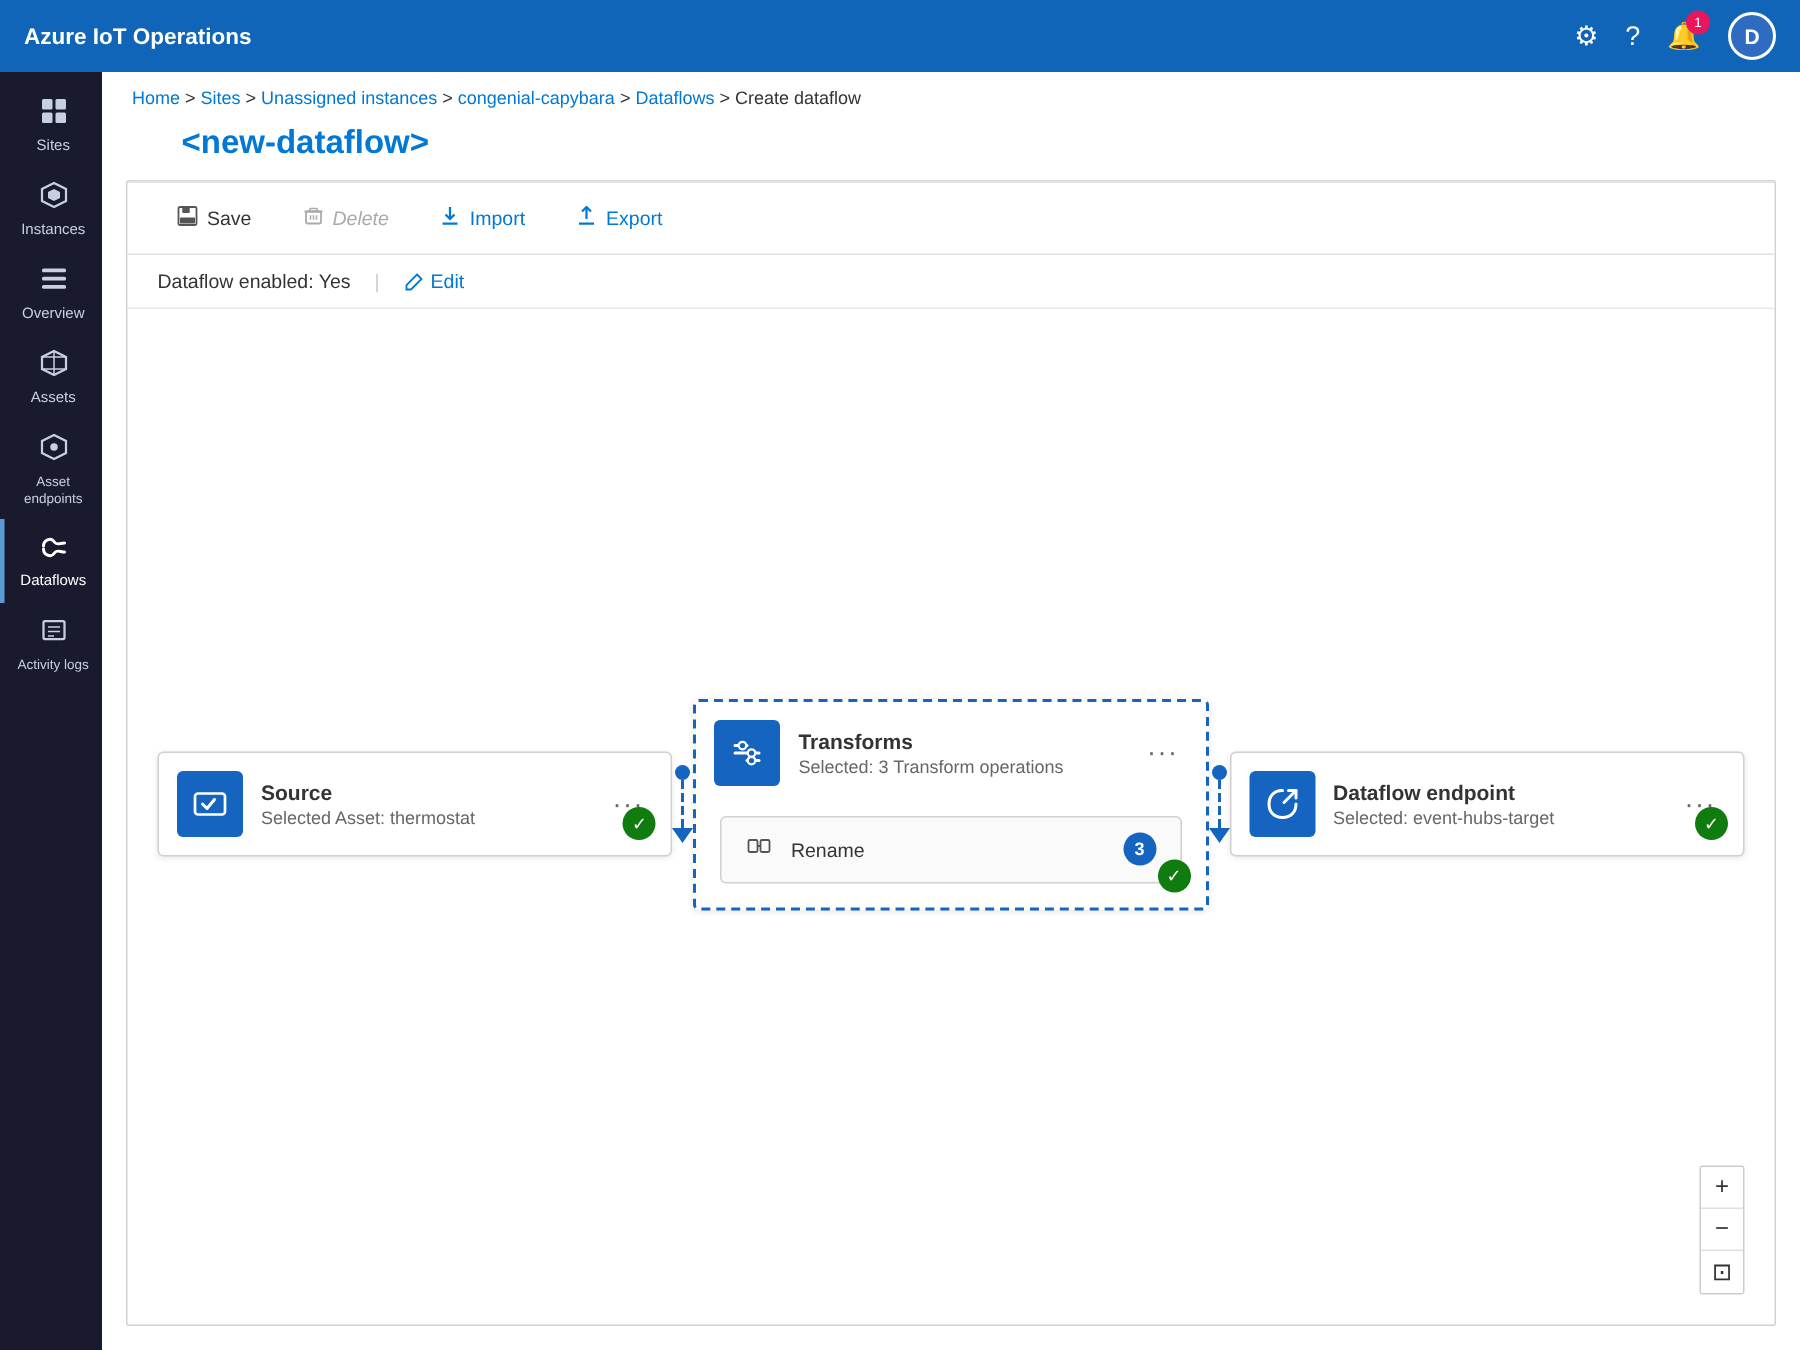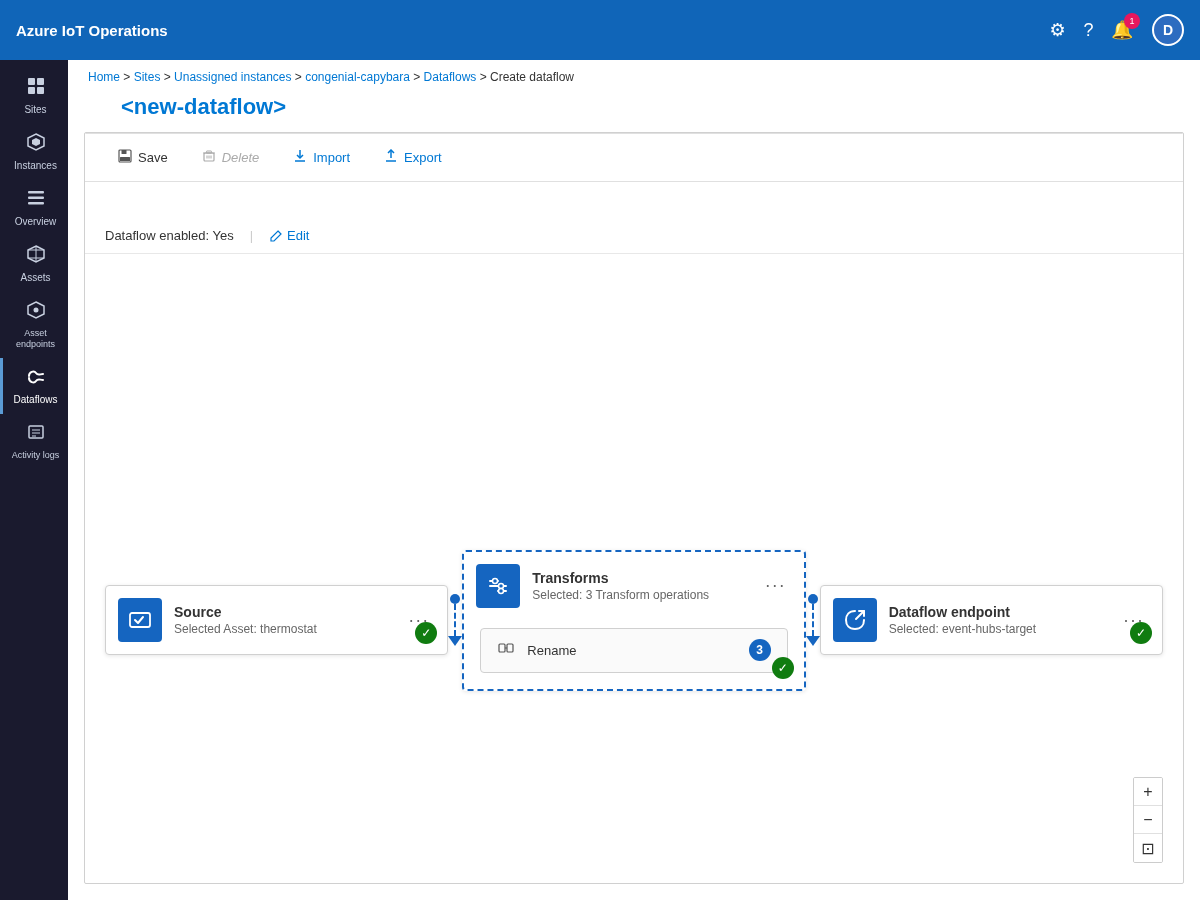--- a/index.html
+++ b/index.html
@@ -1,21 +1,21 @@
 <!DOCTYPE html>
 <html><head>
   <meta charset="utf-8">
   <style>
     * { box-sizing: border-box; margin: 0; padding: 0; }
     body { font-family: 'Segoe UI', sans-serif; font-size: 13px; background: #f3f2f1; display: flex; flex-direction: column; height: 900px; width: 1200px; overflow: hidden; }
 
     
     .topnav {
       background: #1065b8;
-      height: 60px;
+      height: 48px;
       display: flex;
       align-items: center;
       padding: 0 16px;
       flex-shrink: 0;
     }
     .topnav-title {
       color: white;
       font-size: 15px;
       font-weight: 600;
       flex: 1;
@@ -374,21 +374,20 @@
 
     
     .page-frame {
       border: 1px solid #d0d0d0;
       margin: 0 16px 16px;
       border-radius: 2px;
       flex: 1;
       display: flex;
       flex-direction: column;
       overflow: hidden;
-      gap: 36px;
     }
   </style>
 </head>
 <body>
 
 <div class="topnav">
   <span class="topnav-title">Azure IoT Operations</span>
   <div class="topnav-icons">
     <div class="topnav-icon">⚙</div>
     <div class="topnav-icon">?</div>

